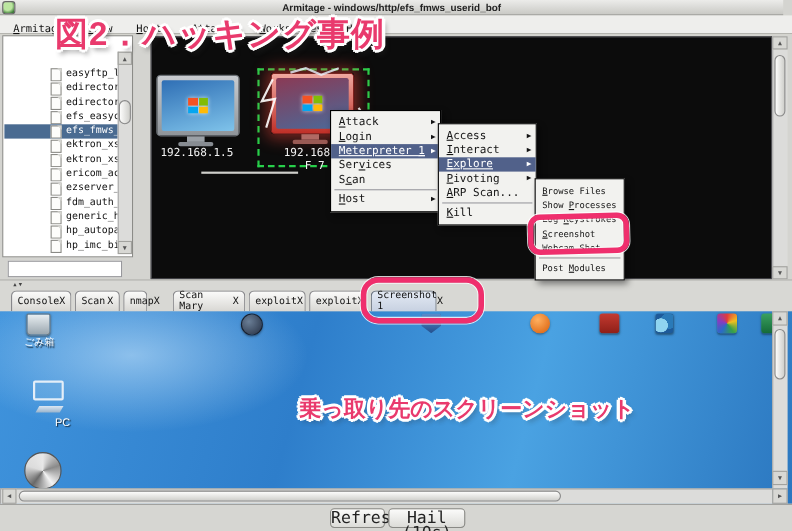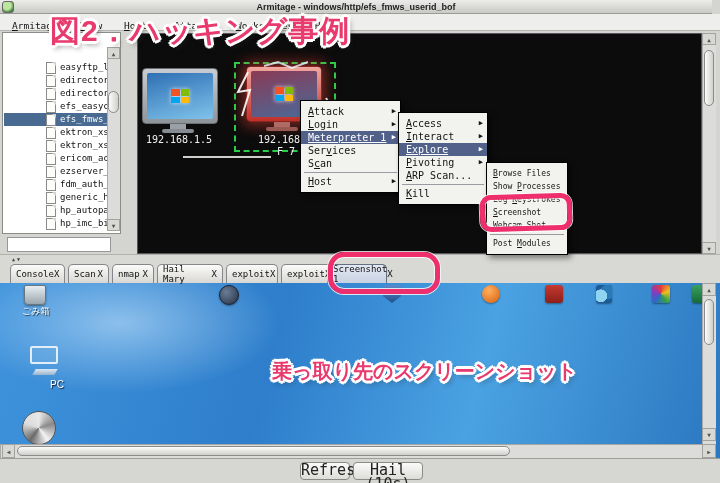--- a/index.html
+++ b/index.html
@@ -237,37 +237,37 @@
 <div class="abs tabbar"></div>
 <div class="abs tiny-arrows"><span>▲</span><span>▼</span></div>
 <div class="tab" style="left:10px;width:55px">
     <span>Console</span>
     <span>X</span>
   </div>
 <div class="tab" style="left:68px;width:41px">
     <span>Scan</span>
     <span>X</span>
   </div>
-<div class="tab" style="left:112px;width:42px">
+<div class="tab" style="left:112px;width:22px">
     <span>nmap</span>
     <span>X</span>
   </div>
 <div class="tab" style="left:157px;width:66px">
-    <span>Hail Mary</span>
+    <span>Scan Mary</span>
     <span>X</span>
   </div>
 <div class="tab" style="left:226px;width:52px">
     <span>exploit</span>
     <span>X</span>
   </div>
 <div class="tab" style="left:281px;width:52px">
     <span>exploit</span>
     <span>X</span>
   </div>
-<div class="tab active" style="left:327px;width:60px">
+<div class="tab active" style="left:337px;width:60px">
     <span>Screenshot 1</span>
     <span>X</span>
   </div>
 
 <div class="abs shot">
   <div class="glow"></div>
 
   <div class="dicon" style="left:24px;width:20px;height:18px;background:linear-gradient(#e8eef2,#9aa6ae);border-radius:2px 2px 4px 4px;border:1px solid #6a767e"></div>
   <div class="dlabel" style="left:22px;top:22px">ごみ箱</div>
   <div class="dicon" style="left:219px;border-radius:50%;background:radial-gradient(circle at 35% 35%,#6a7e96,#252f42);border:1px solid #18202e"></div>

